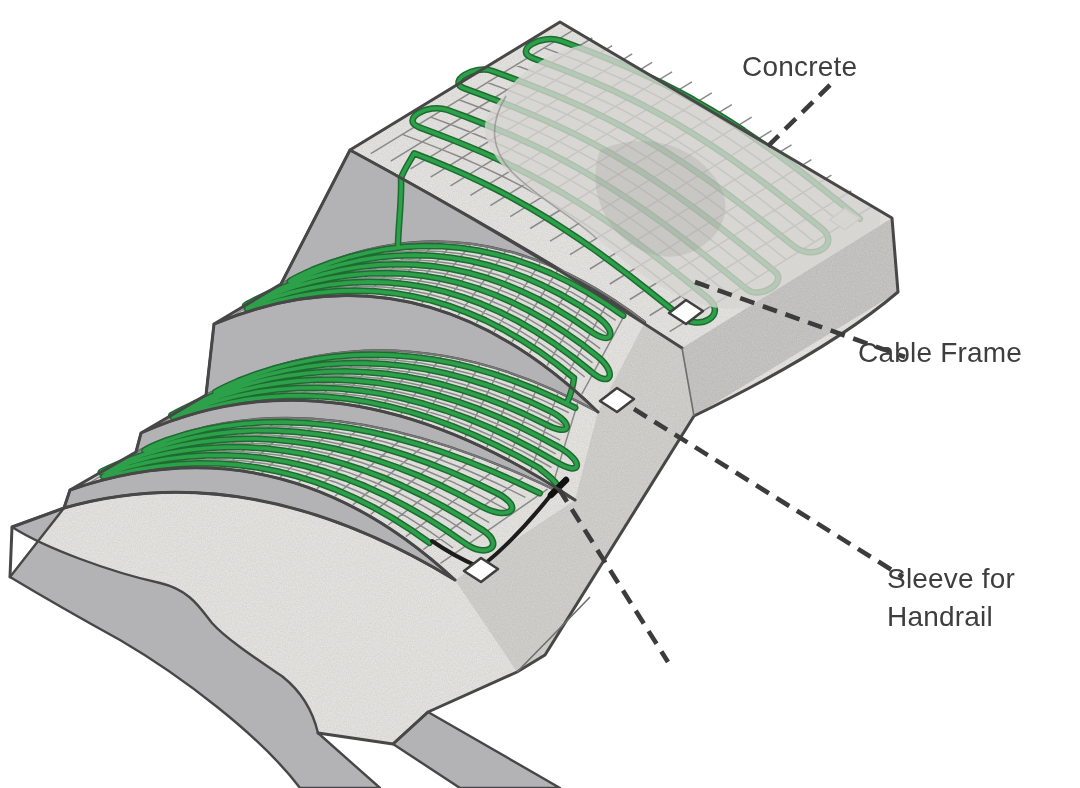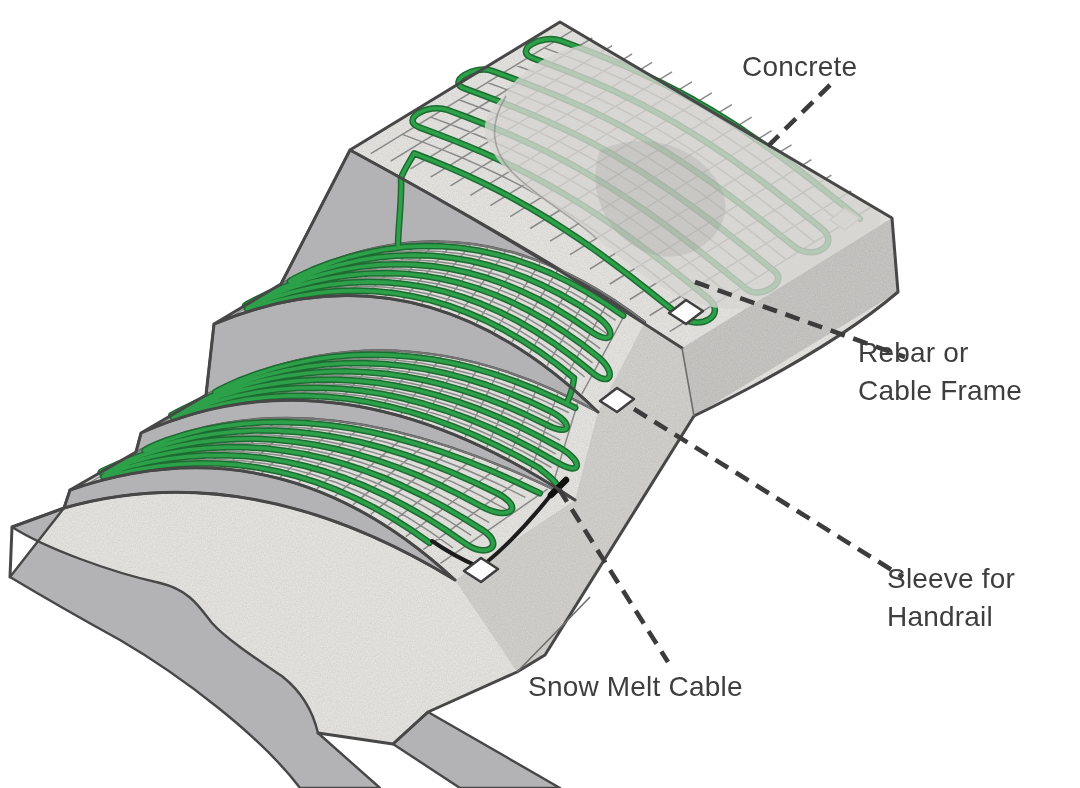--- a/index.html
+++ b/index.html
@@ -93,23 +93,19 @@
       <path id="dash-rebar" class="dash" d="M695,282 L905,357"></path>
       <path id="dash-sleeve" class="dash" d="M634,409 L903,577"></path>
       <path id="dash-snow" class="dash" d="M559,489 L668,662"></path>
     </g>
   </svg>
 
   <div class="callout-label" style="left:742px;top:48px;width:220px;">
     <span>Concrete</span>
   </div>
   <div class="callout-label" style="left:858px;top:334px;width:215px;">
-    <span>Rebar or</span>
     <span>Cable Frame</span>
   </div>
   <div class="callout-label" style="left:887px;top:560px;width:200px;">
     <span>Sleeve for</span>
     <span>Handrail</span>
   </div>
-  <div class="callout-label" style="left:528px;top:668px;width:320px;">
-    <span>Snow Melt Cable</span>
-  </div>
 </div>
 
 </body></html>

